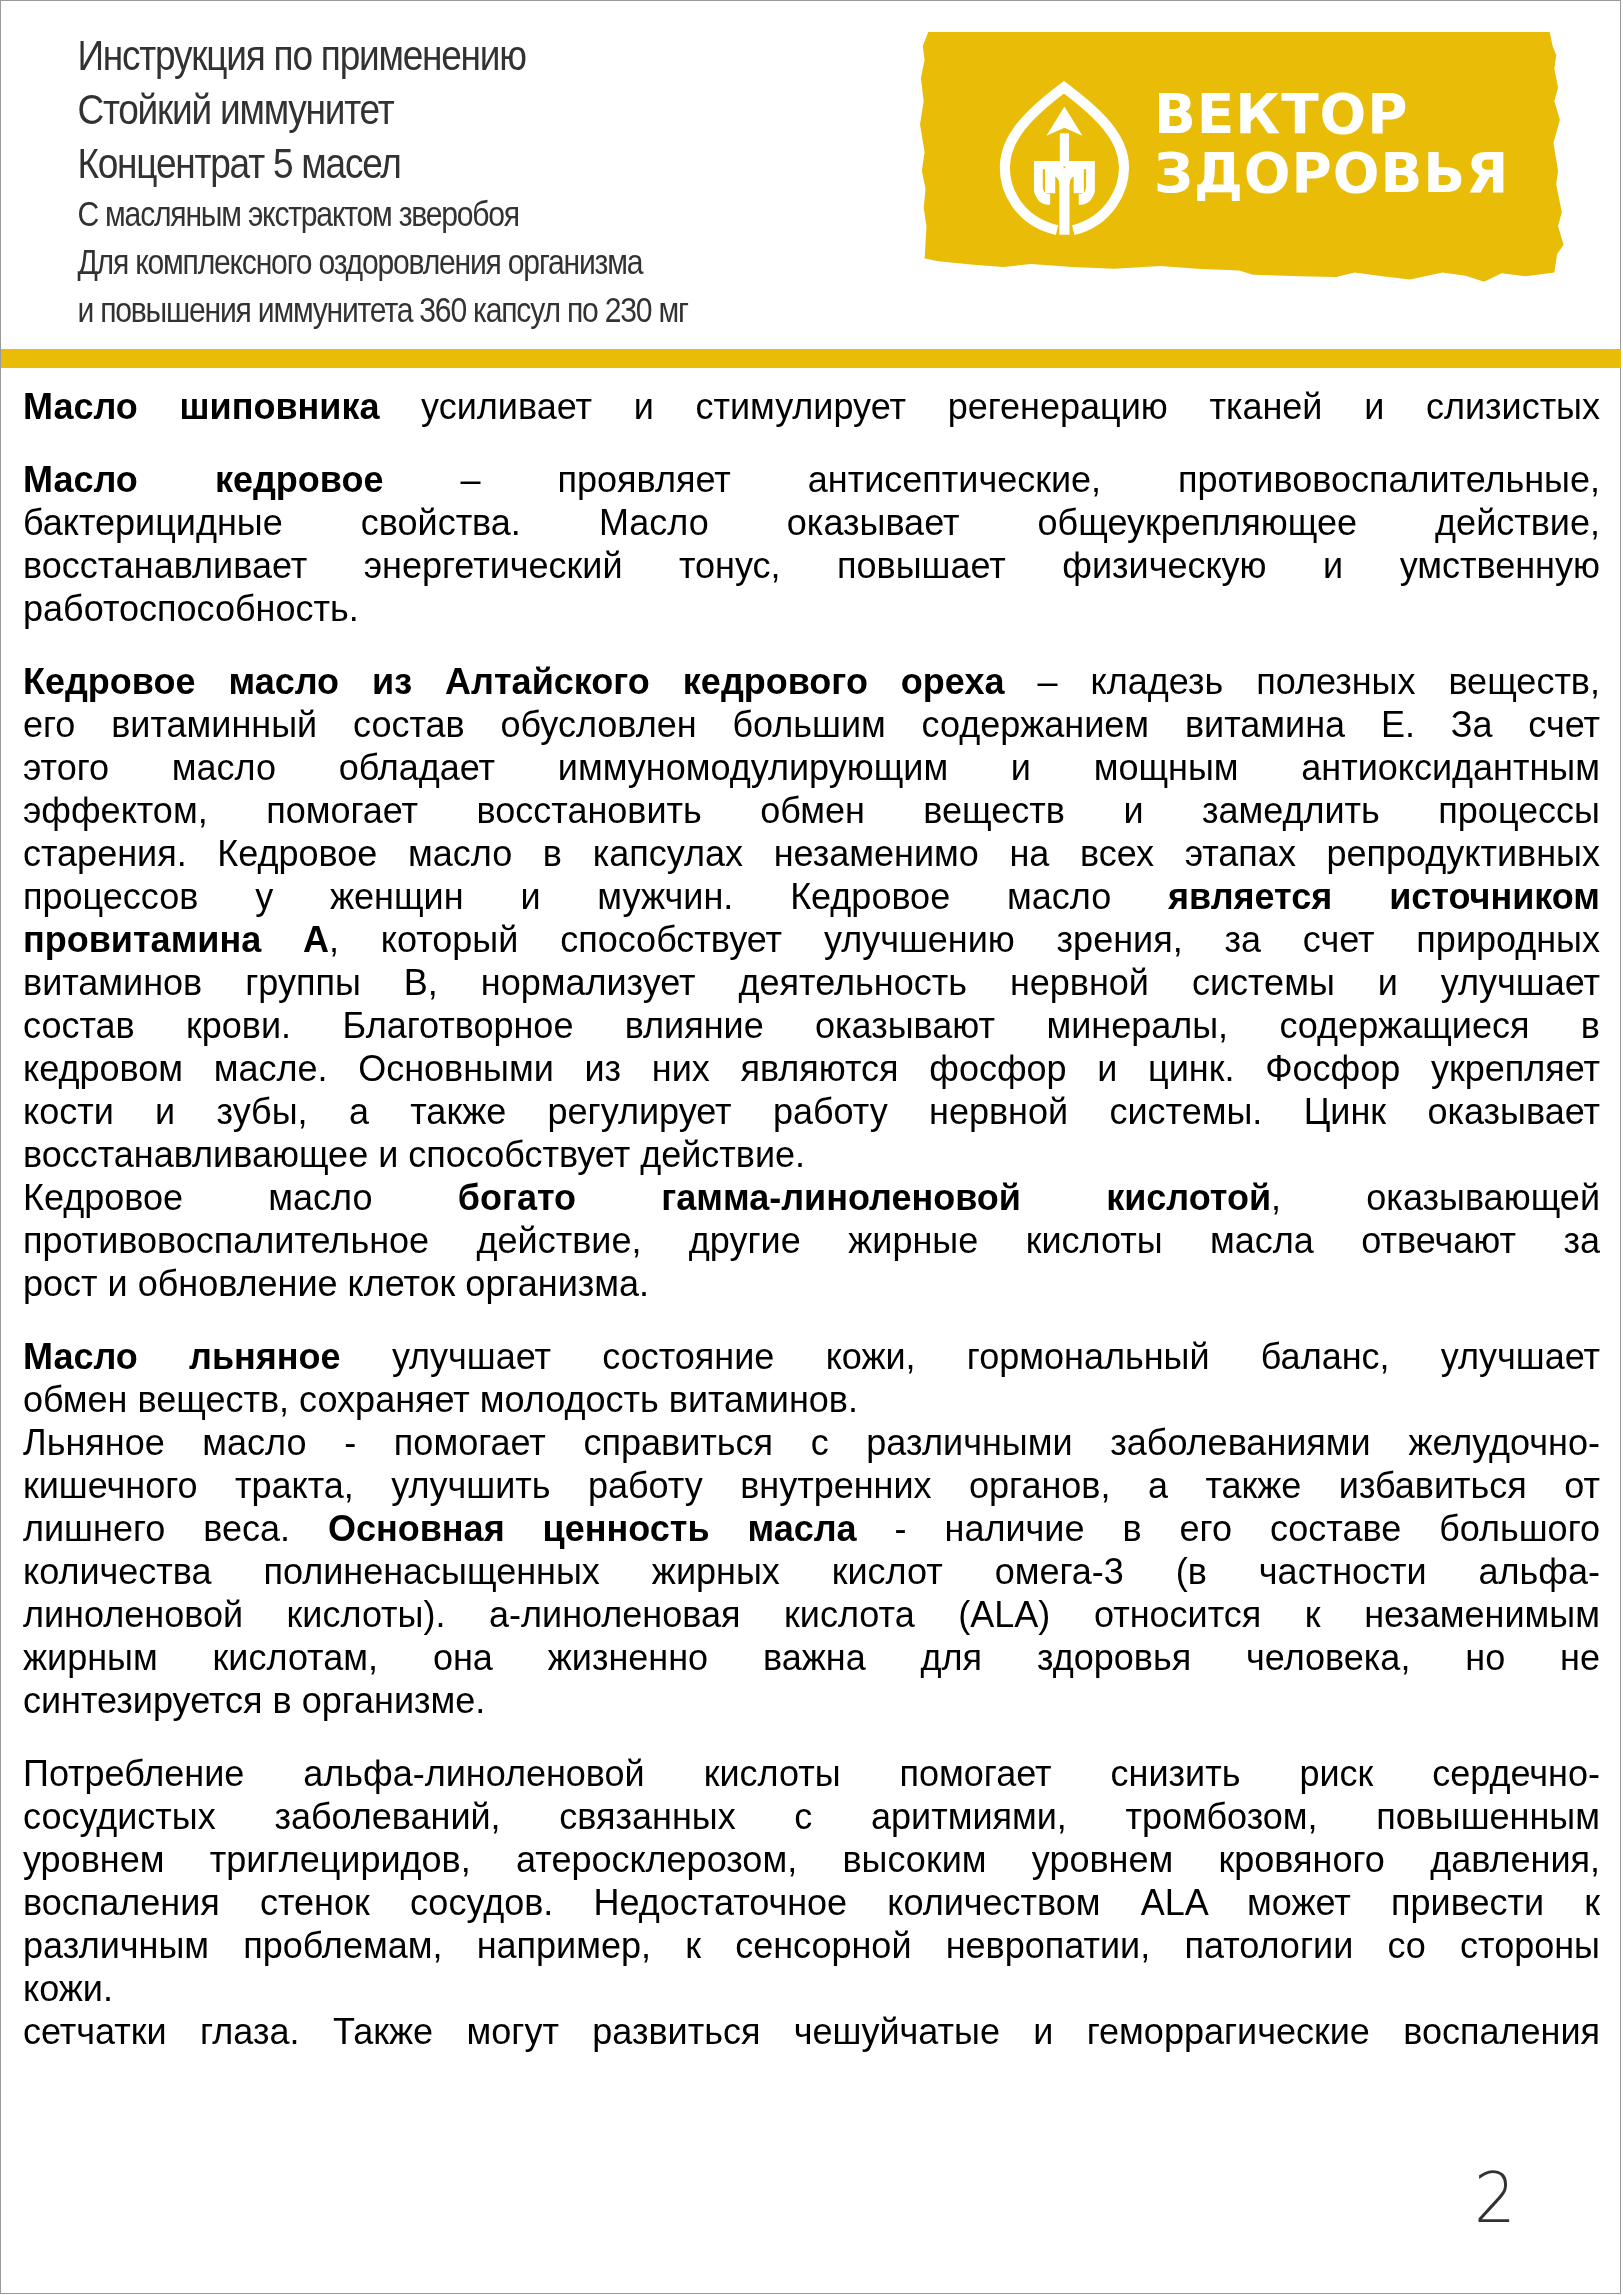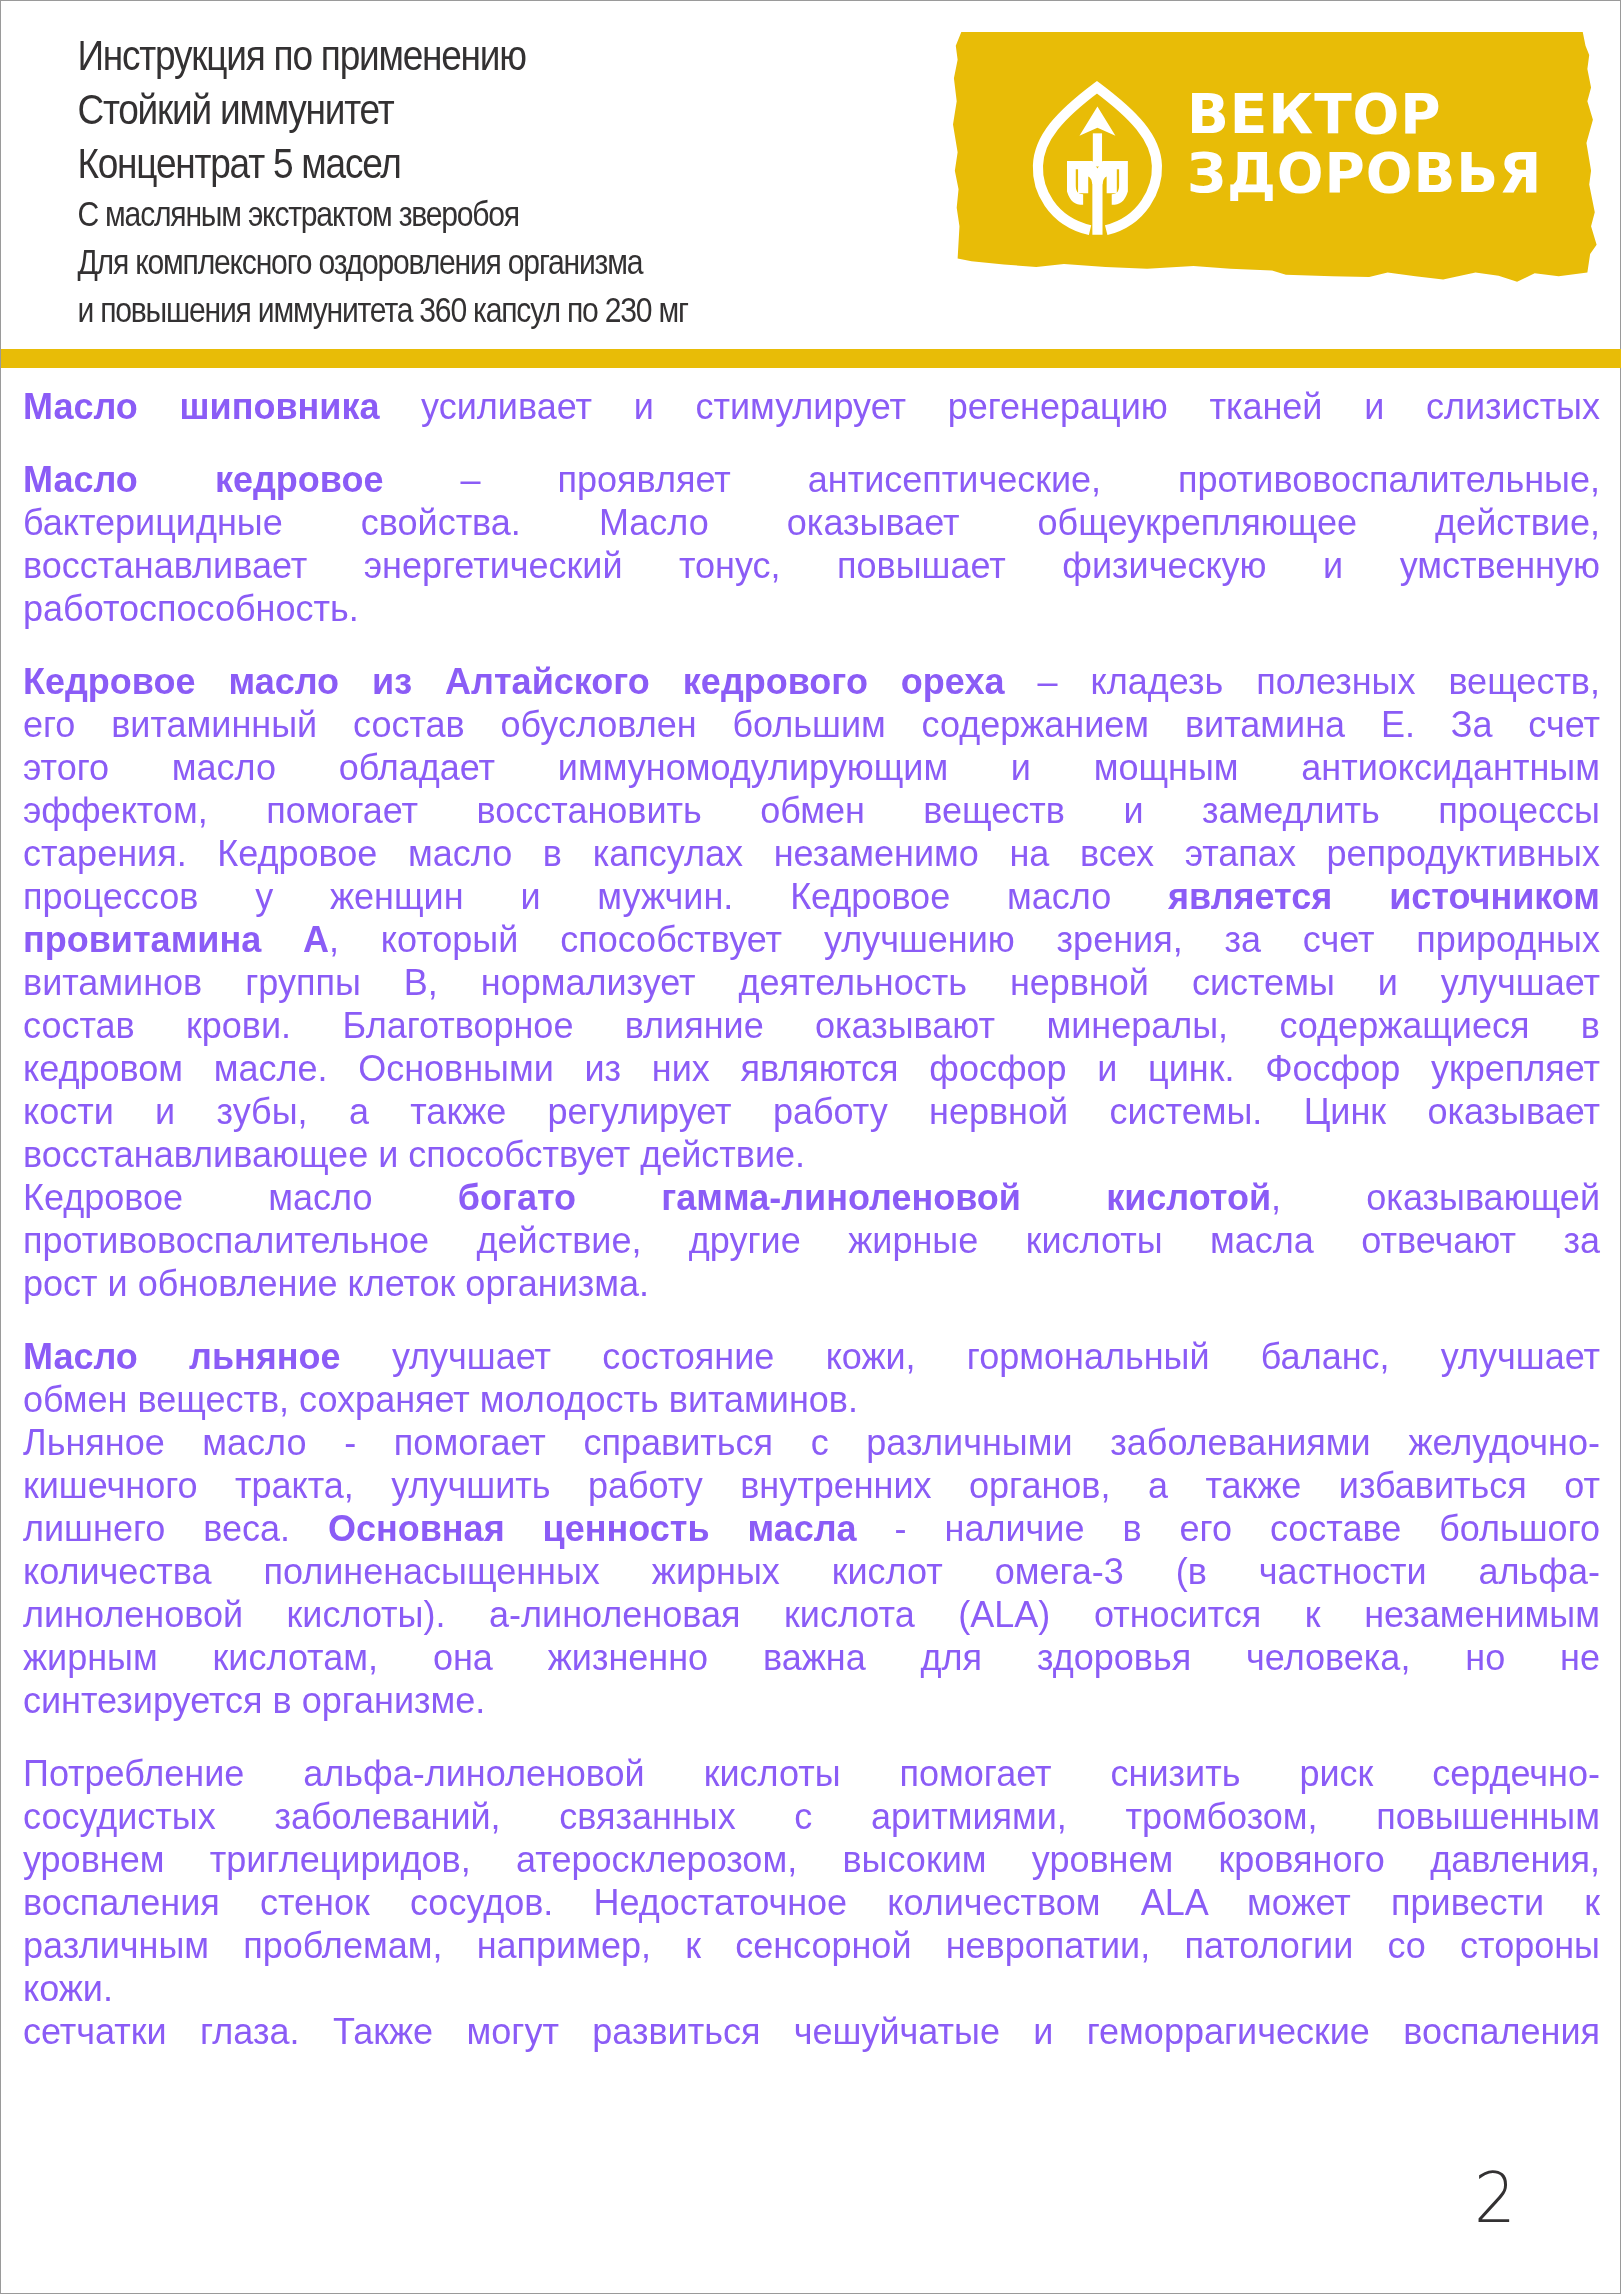--- a/index.html
+++ b/index.html
@@ -14,35 +14,35 @@
                         font-family: Liberation Sans, sans-serif;
                         letter-spacing: -1.4px; }
   .ht-line { display: block; white-space: nowrap; }
   .ht-l1 { font-size: 43px; line-height: 54px; transform: scaleX(0.86); }
   .ht-l2 { font-size: 43px; line-height: 54px; transform: scaleX(0.86); }
   .ht-l3 { font-size: 43px; line-height: 54px; transform: scaleX(0.86); }
   .ht-l4 { font-size: 35px; line-height: 48px; transform: scaleX(0.86); }
   .ht-l5 { font-size: 35px; line-height: 48px; transform: scaleX(0.86); }
   .ht-l6 { font-size: 35px; line-height: 48px; transform: scaleX(0.86); }
 
-  .logo-panel { position: absolute; left: 953px; top: 32px; width: 645px; height: 252px; }
+  .logo-panel { position: absolute; left: 920px; top: 32px; width: 645px; height: 252px; }
   .logo-panel svg.brush { position: absolute; left: 0; top: 0; width: 100%; height: 100%; }
   .logo-icon { position: absolute; left: 79px; top: 46px; width: 153px; height: 166px; }
   .logo-text { position: absolute; left: 234px; top: 53px; color: #ffffff;
                font-family: "DejaVu Sans", "Liberation Sans", sans-serif; font-weight: bold;
                font-size: 55px; line-height: 59px; letter-spacing: 0.9px; }
   .logo-text span { display: block; }
 
   .yellow-rule { position: absolute; left: 0.9px; top: 349px; width: 1620px; height: 19.4px;
                  background: #E8BC07; }
 
   
   .content { position: absolute; left: 23px; top: 385px; width: 1577px;
              font-family: "Liberation Sans", "DejaVu Sans", sans-serif;
-             font-size: 36px; line-height: 43px; color: #8b5cf6; }
+             font-size: 36px; line-height: 43px; color: #000000; }
   .para { margin: 0; text-align: justify; text-align-last: left; }
   .para.gap { margin-top: 30px; }
   .para b { font-weight: bold; }
   .cline { display: block; text-align: justify; text-align-last: justify; white-space: normal; }
   .cline.last { text-align-last: left; }
 
   .page-number { position: absolute; left: 1473px; top: 2164px;
                  font-family: "DejaVu Sans", sans-serif; font-weight: 200;
                  font-size: 69px; line-height: 69px; color: #333132;
                  transform: scaleX(0.95); -webkit-text-stroke: 0; }

